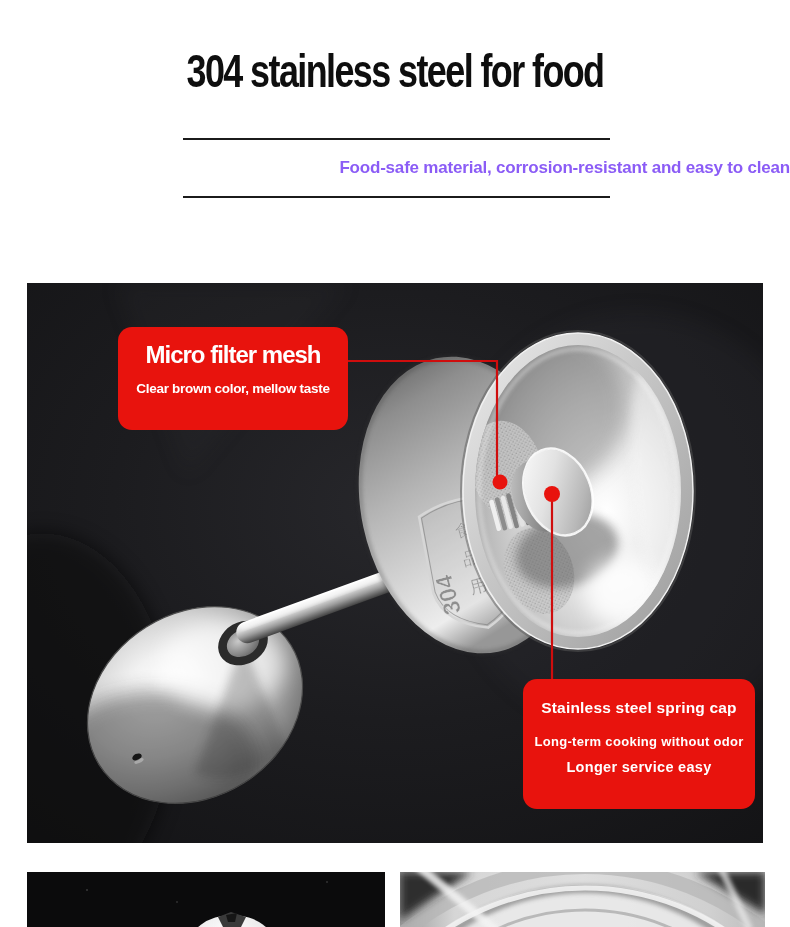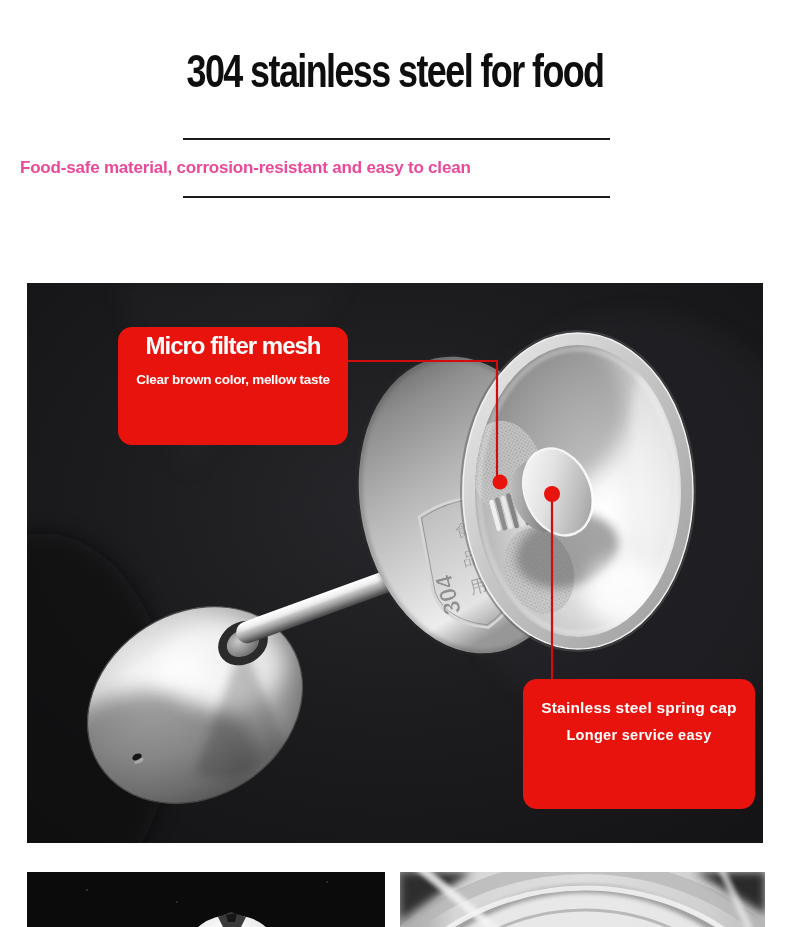--- a/index.html
+++ b/index.html
@@ -5,28 +5,28 @@
   html,body{margin:0;padding:0;background:#fff;}
   #page{position:relative;width:790px;height:927px;overflow:hidden;background:#ffffff;
         font-family:"Liberation Sans","DejaVu Sans",sans-serif;}
   
   .main-title{position:absolute;left:0;right:0;top:44px;text-align:center;
     font-size:46px;font-weight:700;color:#0e0e0e;letter-spacing:-2px;
     transform:scaleX(.78);transform-origin:center;white-space:nowrap;}
   .divider{position:absolute;left:183px;width:427px;height:0;border-top:2px solid #1b1b1b;}
   #divider1{top:138px;}
   #divider2{top:196px;}
-  .sub-title{position:absolute;left:0;right:0;top:158px;text-align:left;
-    font-size:17px;font-weight:700;color:#ec4899;letter-spacing:-.2px;white-space:nowrap;margin-left:20px;}
+  .sub-title{position:absolute;left:0;right:0;top:158px;text-align:right;
+    font-size:17px;font-weight:700;color:#8b5cf6;letter-spacing:-.2px;white-space:nowrap;}
   
   #hero{position:absolute;left:27px;top:283px;width:736px;height:560px;background:#18181a;overflow:hidden;}
   #hero svg{position:absolute;left:0;top:0;}
   .callout{position:absolute;background:#e8130d;border-radius:14px;color:#ffffff;
     text-align:center;font-weight:700;box-sizing:border-box;}
-  #callout-mesh{left:91px;top:44px;width:230px;height:118px;padding-top:6px;}
+  #callout-mesh{left:91px;top:44px;width:230px;height:103px;padding-top:15px;}
   #callout-mesh .c-title{font-size:24px;letter-spacing:-1px;line-height:1.1;}
   #callout-mesh .c-sub{font-size:13.5px;letter-spacing:-.3px;margin-top:13px;}
   #callout-cap{left:496px;top:396px;width:232px;height:130px;padding-top:20px;}
   #callout-cap .c-title{font-size:15.5px;letter-spacing:.2px;}
   #callout-cap .c-line1{font-size:13px;letter-spacing:.3px;margin-top:17px;}
   #callout-cap .c-line2{font-size:14.5px;letter-spacing:.3px;margin-top:10px;}
   
   .thumb{position:absolute;top:872px;height:55px;overflow:hidden;}
   #thumb-left{left:27px;width:358px;background:#0b0b0c;}
   #thumb-right{left:400px;width:365px;background:#cfcfcf;}
@@ -210,20 +210,21 @@
         <circle cx="525" cy="211" r="8" fill="#e8130d"></circle>
       </g>
     </svg>
 
     <div class="callout" id="callout-mesh">
       <div class="c-title">Micro filter mesh</div>
       <div class="c-sub">Clear brown color, mellow taste</div>
     </div>
     <div class="callout" id="callout-cap">
       <div class="c-title">Stainless steel spring cap</div>
+      <div class="c-line1">Long-term cooking without odor</div>
       <div class="c-line2">Longer service easy</div>
     </div>
   </div>
 
   <div class="thumb" id="thumb-left">
     <svg width="358" height="55" viewBox="0 0 358 55">
       <rect width="358" height="55" fill="#0b0b0c"></rect>
       <circle cx="60" cy="18" r="1" fill="#3a3a3a"></circle>
       <circle cx="300" cy="10" r="1" fill="#333333"></circle>
       <circle cx="150" cy="30" r="1" fill="#303030"></circle>

